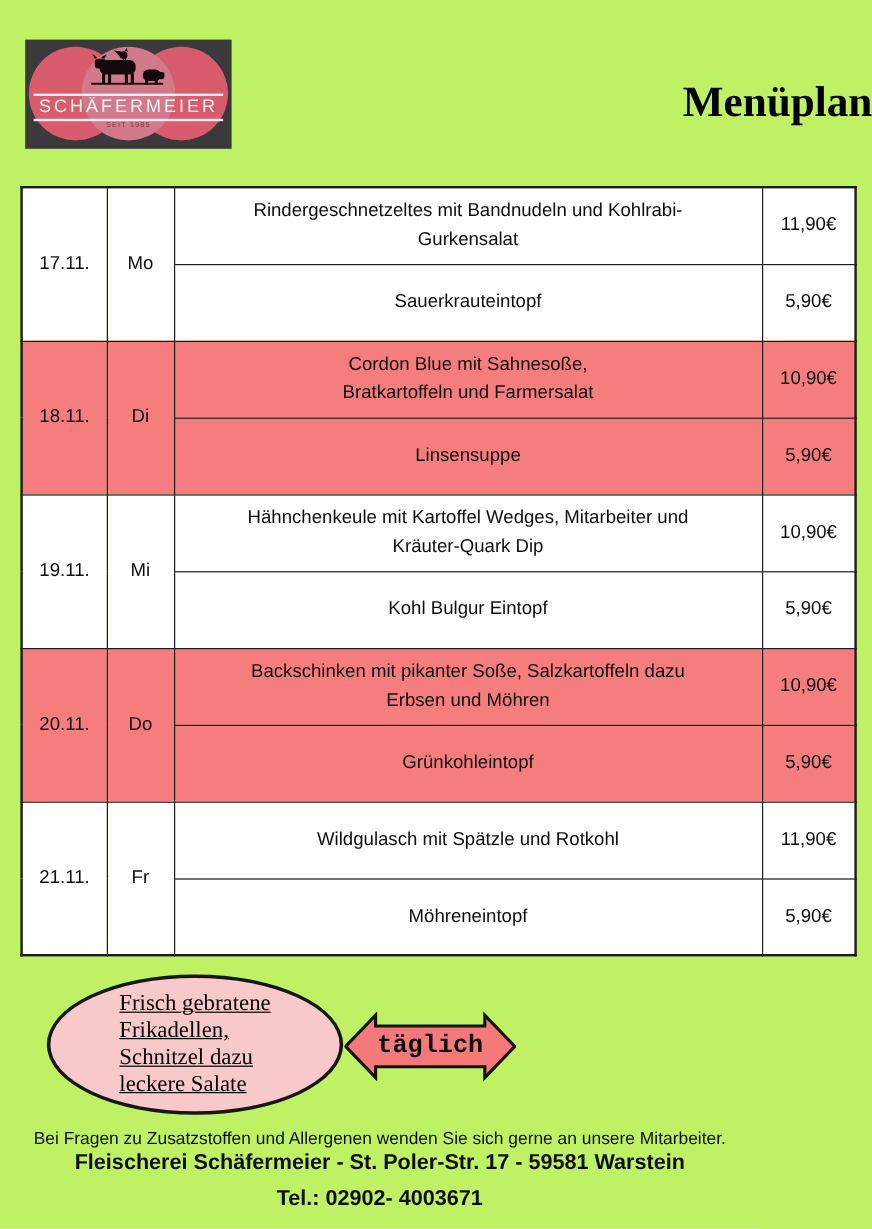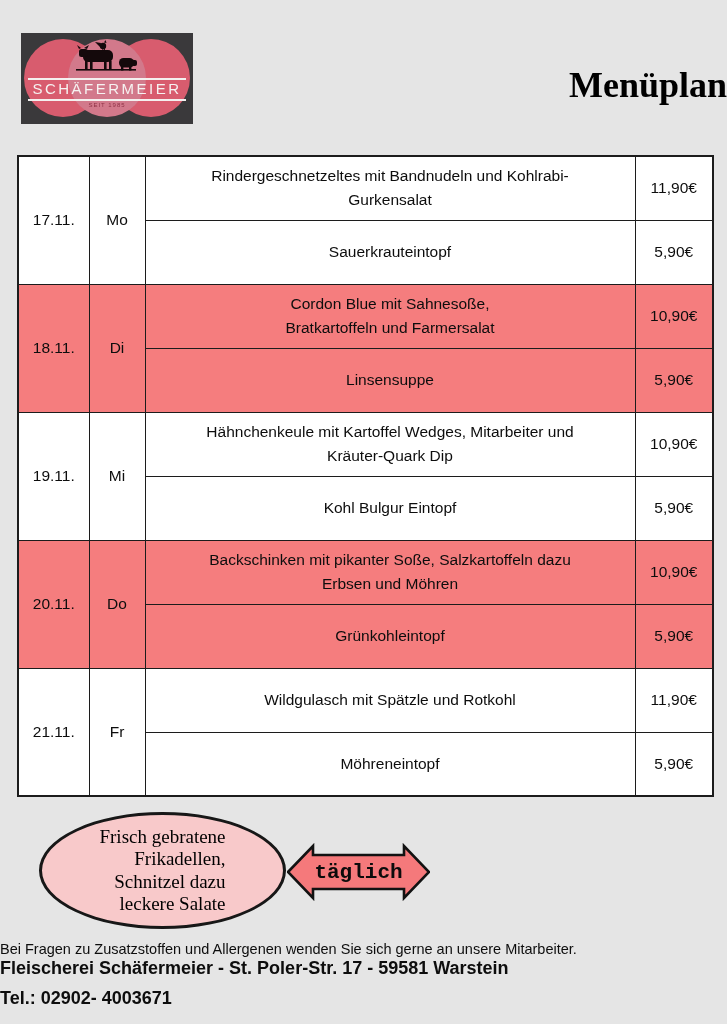--- a/index.html
+++ b/index.html
@@ -1,17 +1,17 @@
 <!DOCTYPE html>
 <html><head>
 <meta charset="utf-8">
 <style>
   * { margin:0; padding:0; box-sizing:border-box; }
   body { background:#ffffff; font-family:"Liberation Sans", sans-serif; }
-  .page { position:relative; width:727px; height:1024px; background:#e5e5e5; overflow:hidden;padding-left:32px; }
+  .page { position:relative; width:727px; height:1024px; background:#bef264; overflow:hidden;padding-left:32px; }
 
   
   .logo { position:absolute; left:21px; top:33px; width:172px; height:91px;
           background:#3a393b; overflow:hidden; }
   .logo .circle { position:absolute; width:78px; height:78px; border-radius:50%; top:6px; }
   .logo .circle.left  { left:3px;  background:#d85c6e; }
   .logo .circle.right { right:3px; background:#d85c6e; }
   .logo .circle.center{ left:47px; background:#d2798b; }
   .logo svg.animals { position:absolute; top:5px; left:50%; transform:translateX(-50%); }
   .logo-rule { position:absolute; left:7px; right:7px; height:2px; background:#f4f0ef; }
@@ -36,29 +36,29 @@
                   background:#ffffff; }
   table.menu td.dish { white-space:pre-line; line-height:1.55; }
   tbody.highlight td { background:#f57d7e; }
 
   
   .oval { position:absolute; border:3px solid #171717; border-radius:50%;
           background:#f8c9ca; display:flex; align-items:center; justify-content:center; }
   .oval.left-oval  { left:39px;  top:812px; width:247px; height:117px; }
   .oval.right-oval { left:425px; top:809px; width:256px; height:120px; }
   .oval-text { font-family:"Liberation Serif", serif; font-size:19px; line-height:1.16;
-               text-align:right; color:#000; white-space:pre-line; }
+               text-align:left; color:#000; white-space:pre-line;text-decoration:underline; }
   .oval.right-oval .oval-text { font-size:20px; line-height:1.25; }
   .arrow-wrap { position:absolute; left:287px; top:843px; width:143px; height:58px; }
   .arrow-wrap svg { position:absolute; inset:0; }
   .arrow-label { position:absolute; inset:0; display:flex; align-items:center;
                  justify-content:center; font-weight:bold; font-size:21px; color:#0b0b0b;font-family:Liberation Mono, monospace; }
 
   
-  .footer { position:absolute; left:0; top:941px; width:633px; text-align:left; color:#0d0d0d; }
+  .footer { position:absolute; left:0; top:941px; width:633px; text-align:center; color:#0d0d0d; }
   .footer .note    { font-size:14.5px; margin-bottom:1px; }
   .footer .address { font-size:18px; font-weight:bold; margin-bottom:9px; }
   .footer .phone   { font-size:18px; font-weight:bold; }
 </style>
 </head>
 <body>
 
 <div class="page">
 
   <div class="logo">

